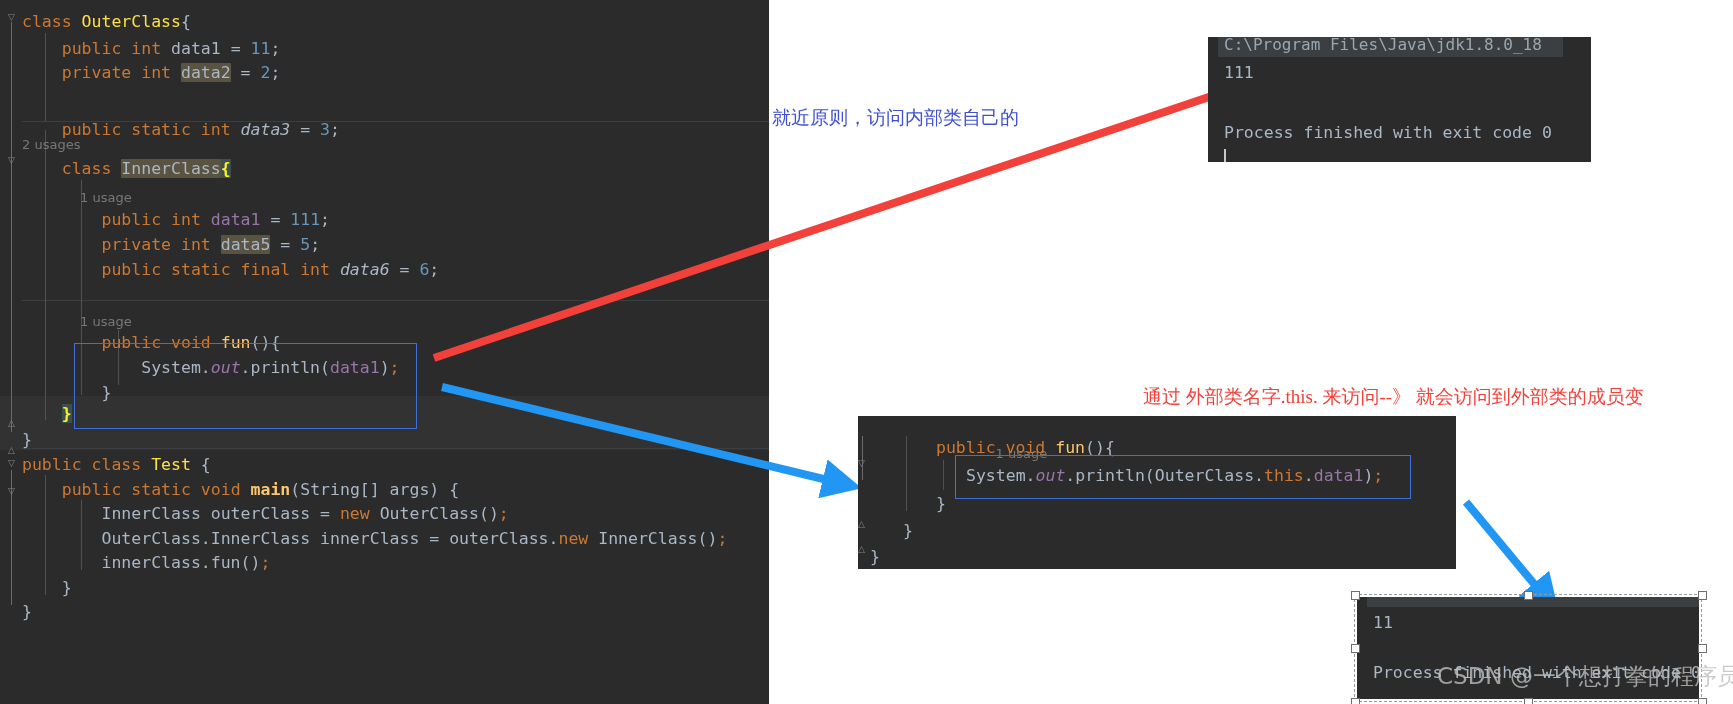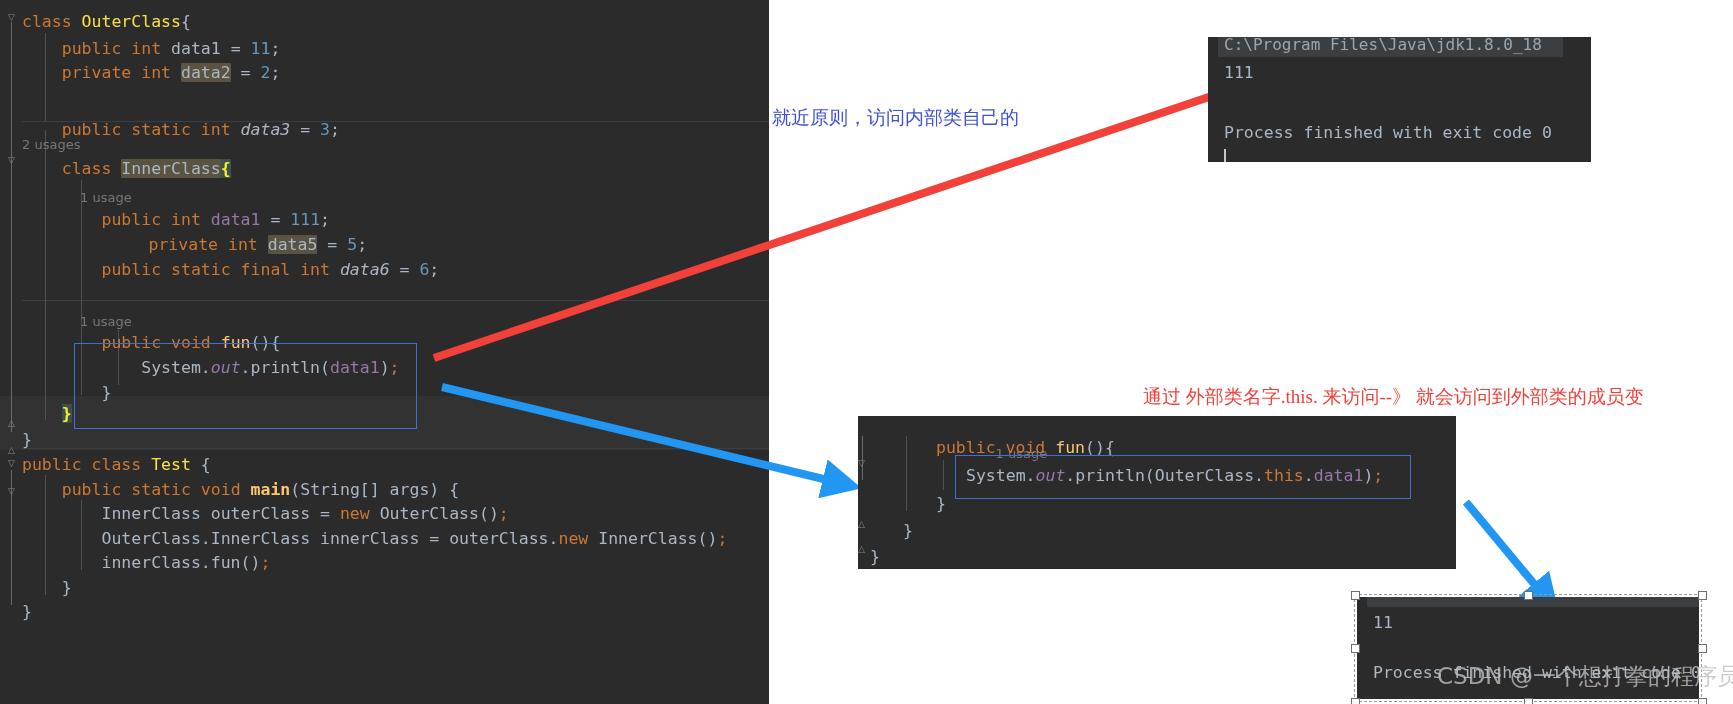--- a/index.html
+++ b/index.html
@@ -236,21 +236,21 @@
 
       
       <div class="ln" style="top:130px;"><span class="t usage" style="">2 usages</span></div>
       
       <div class="ln" style="top:155px;"><span class="t">    <span class="kw">class</span> <span class="hl">InnerClass</span><span class="hlbr ybr">{</span></span></div>
 
       <div class="ln" style="top:183px;"><span class="t usage" style="margin-left:80px;">1 usage</span></div>
       
       <div class="ln" style="top:206px;"><span class="t">        <span class="kw">public</span> <span class="kw">int</span> <span class="fld">data1</span> <span class="pln">=</span> <span class="num">111</span><span class="pln">;</span></span></div>
       
-      <div class="ln" style="top:231px;margin-left:47px;"><span class="t">        <span class="kw">private</span> <span class="kw">int</span> <span class="hl">data5</span> <span class="pln">=</span> <span class="num">5</span><span class="pln">;</span></span></div>
+      <div class="ln" style="top:231px;"><span class="t">        <span class="kw">private</span> <span class="kw">int</span> <span class="hl">data5</span> <span class="pln">=</span> <span class="num">5</span><span class="pln">;</span></span></div>
       
       <div class="ln" style="top:256px;"><span class="t">        <span class="kw">public</span> <span class="kw">static</span> <span class="kw">final</span> <span class="kw">int</span> <span class="stat">data6</span> <span class="pln">=</span> <span class="num">6</span><span class="pln">;</span></span></div>
 
       <div class="ln" style="top:307px;"><span class="t usage" style="margin-left:80px;">1 usage</span></div>
       
       <div class="ln" style="top:329px;"><span class="t">        <span class="kw">public</span> <span class="kw">void</span> <span class="mth">fun</span><span class="pln">(){</span></span></div>
       
       <div class="ln" style="top:354px;"><span class="t">            <span class="pln">System.</span><span class="statp">out</span><span class="pln">.println(</span><span class="fld">data1</span><span class="pln">)</span><span class="kw">;</span></span></div>
       
       <div class="ln" style="top:379px;"><span class="t">        <span class="pln">}</span></span></div>

